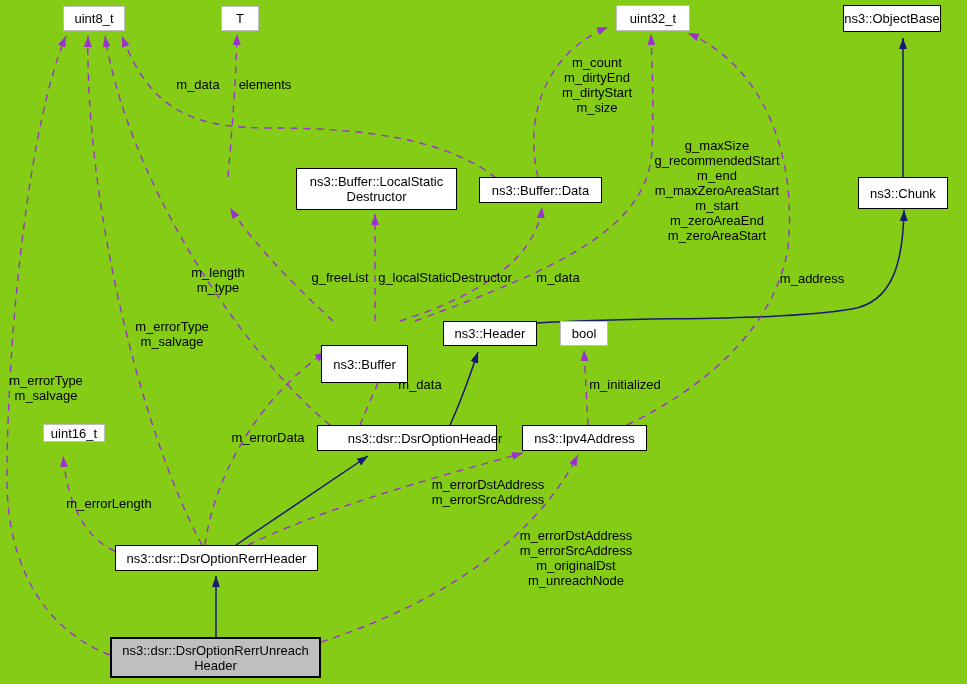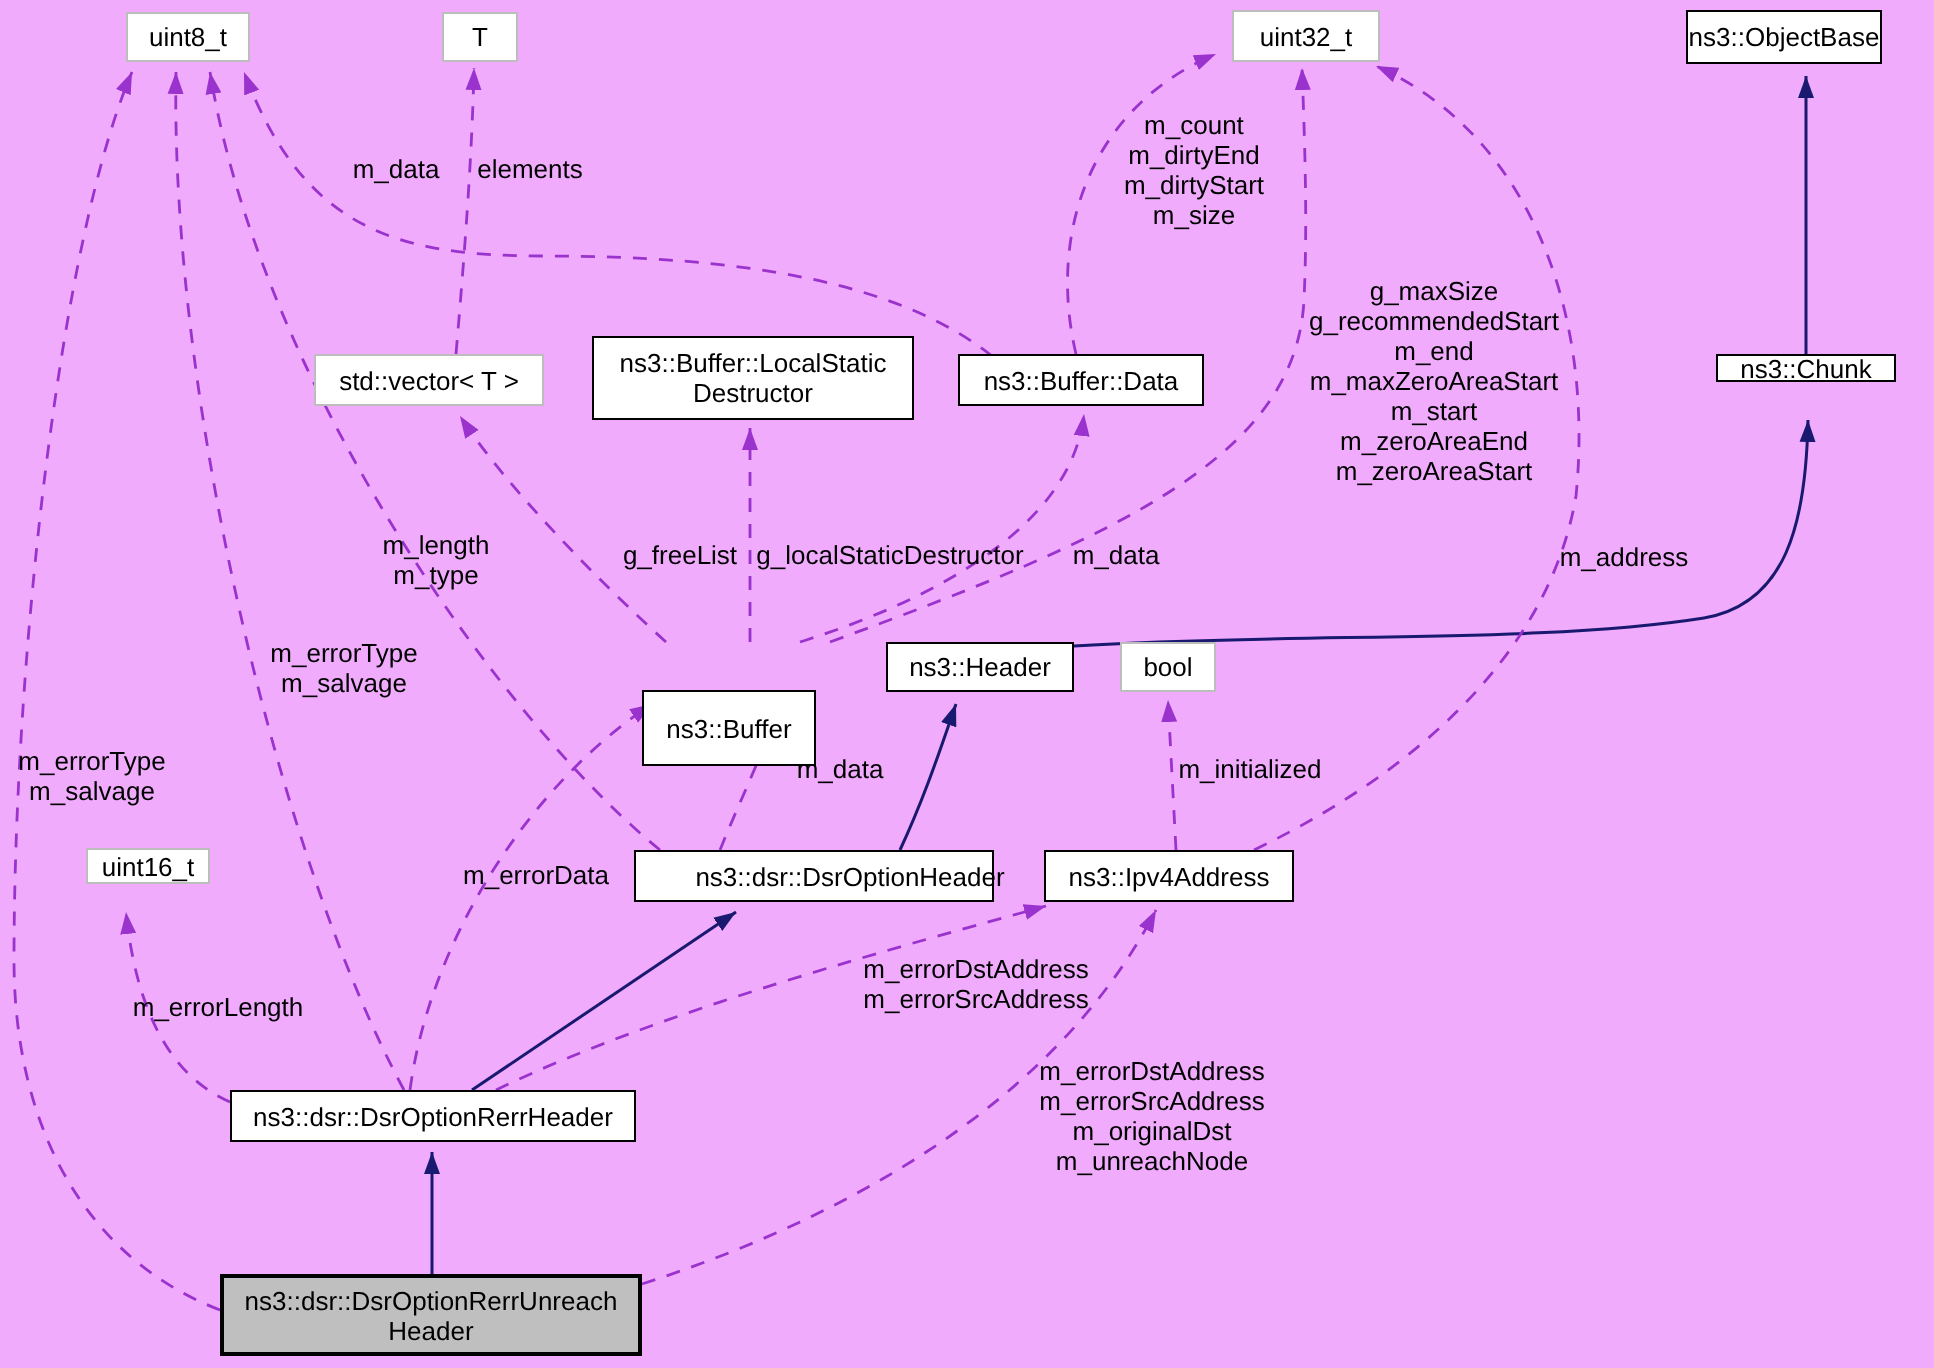--- a/index.html
+++ b/index.html
@@ -1,16 +1,16 @@
 <!DOCTYPE html>
 <html><head>
 <meta charset="utf-8">
 <style>
   html,body{margin:0;padding:0;background:#ffffff;}
-  #canvas{position:relative;width:967px;height:684px;background:#f0abfc;overflow:hidden;
+  #canvas{position:relative;width:967px;height:684px;background:#84cc16;overflow:hidden;
           font-family:"Liberation Sans","DejaVu Sans",sans-serif;}
   #edges{position:absolute;left:0;top:0;width:967px;height:684px;}
   .node{position:absolute;display:flex;align-items:center;justify-content:center;
         text-align:center;font-size:13px;line-height:15px;color:#000;
         background:#ffffff;white-space:pre-line;box-sizing:border-box;}
   .node.cls{border:1.6px solid #000000;}
   .node.plain{border:1px solid #bdbdbd;}
   .node.focus{background:#bfbfbf;border:2px solid #000000;}
   .elabel{position:absolute;transform:translateX(-50%);font-size:13px;line-height:15px;
           color:#000;text-align:center;white-space:pre-line;}
@@ -54,25 +54,24 @@
     <path class="edge-dashed" d="M205,545 C215,470 265,392 326,352" marker-end="url(#arrow-purple)"></path>
     <path class="edge-dashed" d="M115,551 C85,538 68,505 63,456" marker-end="url(#arrow-purple)"></path>
     <path class="edge-dashed" d="M248,545 C330,505 455,472 523,453" marker-end="url(#arrow-purple)"></path>
     <path class="edge-dashed" d="M321,642 C420,610 528,552 578,455" marker-end="url(#arrow-purple)"></path>
   </svg>
 
   <div class="node plain" style="left:63px;top:6px;width:62px;height:25px;">uint8_t</div>
   <div class="node plain" style="left:221px;top:6px;width:38px;height:25px;">T</div>
   <div class="node plain" style="left:616px;top:5px;width:74px;height:26px;">uint32_t</div>
   <div class="node cls" style="left:843px;top:5px;width:98px;height:27px;">ns3::ObjectBase</div>
-  <div class="node plain" style="left:157px;top:177px;width:115px;height:26px;">std::vector&lt; T &gt;</div>
   <div class="node cls" style="left:296px;top:168px;width:161px;height:42px;">ns3::Buffer::LocalStatic
 Destructor</div>
   <div class="node cls" style="left:479px;top:177px;width:123px;height:26px;">ns3::Buffer::Data</div>
-  <div class="node cls" style="left:858px;top:177px;width:90px;height:14px;">ns3::Chunk</div>
+  <div class="node cls" style="left:858px;top:177px;width:90px;height:32px;">ns3::Chunk</div>
   <div class="node cls" style="left:321px;top:321px;width:87px;height:38px;margin-top:24px;">ns3::Buffer</div>
   <div class="node cls" style="left:443px;top:321px;width:94px;height:25px;">ns3::Header</div>
   <div class="node plain" style="left:560px;top:321px;width:48px;height:25px;">bool</div>
   <div class="node plain" style="left:43px;top:424px;width:62px;height:18px;">uint16_t</div>
   <div class="node cls" style="left:317px;top:425px;width:180px;height:26px;padding-left:36px;">ns3::dsr::DsrOptionHeader</div>
   <div class="node cls" style="left:522px;top:425px;width:125px;height:26px;">ns3::Ipv4Address</div>
   <div class="node cls" style="left:115px;top:545px;width:203px;height:26px;">ns3::dsr::DsrOptionRerrHeader</div>
   <div class="node focus" style="left:110px;top:637px;width:211px;height:41px;">ns3::dsr::DsrOptionRerrUnreach
 Header</div>
 

